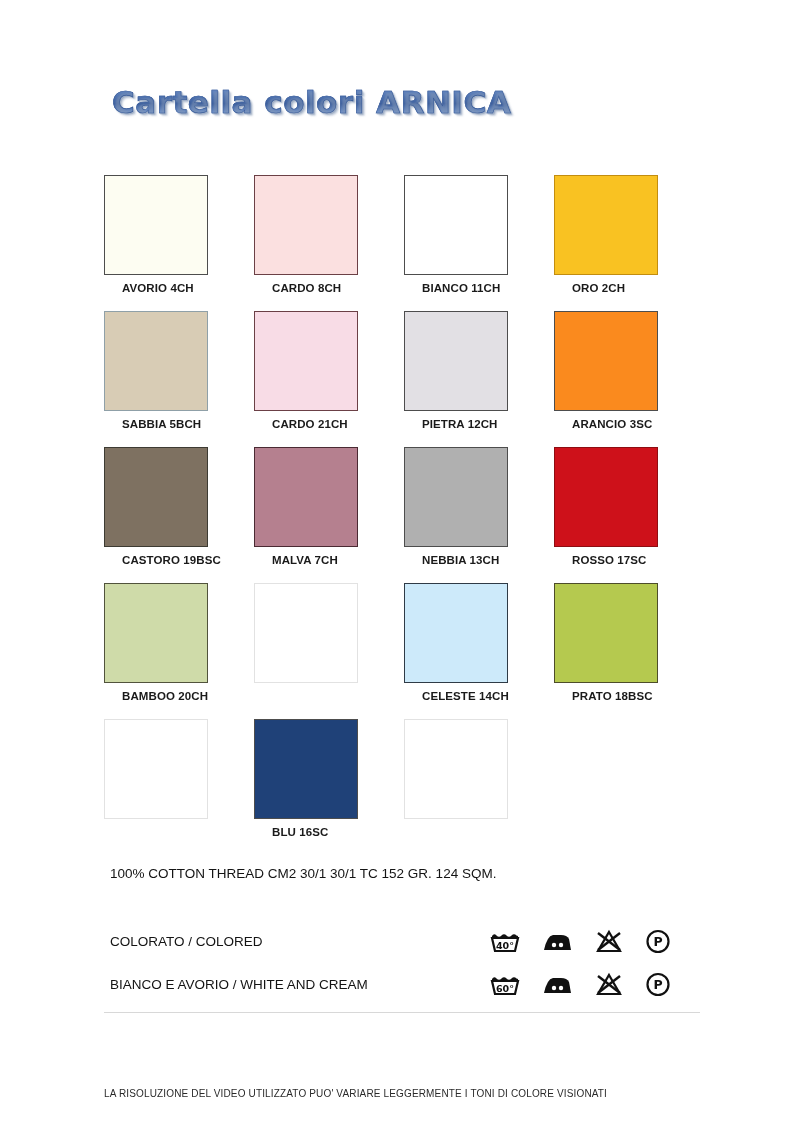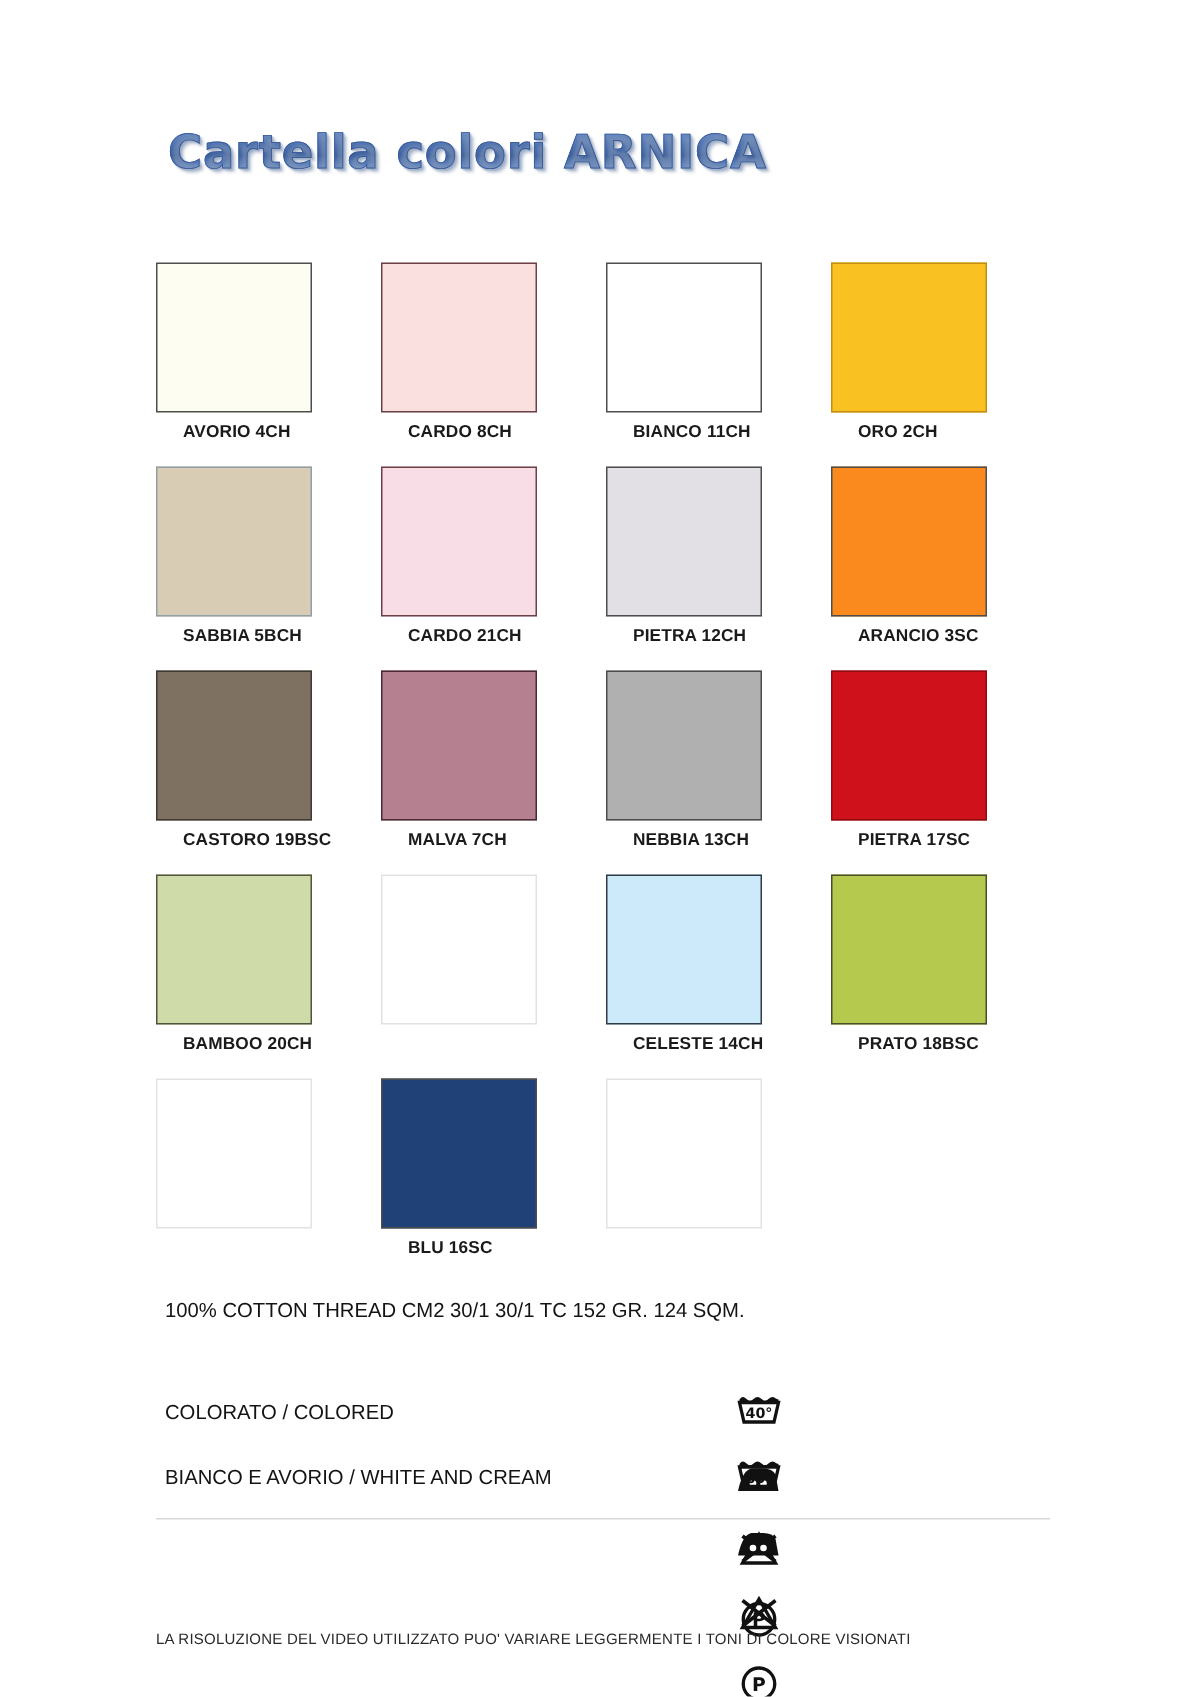--- a/index.html
+++ b/index.html
@@ -103,21 +103,20 @@
     white-space: nowrap;
   }
   .care-icons {
     position: absolute;
     left: 380px;
     top: 0;
     display: flex;
     align-items: center;
     gap: 22px;
     height: 31px;
-    flex-direction: column;
   }
   .care-icons svg { display: block; }
 
   
   #footer-note {
     position: absolute;
     left: 104px;
     top: 1088px;
     font-size: 10px;
     letter-spacing: 0.15px;
@@ -180,21 +179,21 @@
     <div class="swatch-cell">
       <div class="swatch-chip" style="background: rgb(181, 128, 143); border-color: rgb(74, 42, 51);"></div>
       <div class="swatch-label">MALVA 7CH</div>
     </div>
     <div class="swatch-cell">
       <div class="swatch-chip" style="background: rgb(176, 176, 176); border-color: rgb(77, 77, 77);"></div>
       <div class="swatch-label">NEBBIA 13CH</div>
     </div>
     <div class="swatch-cell">
       <div class="swatch-chip" style="background: rgb(206, 17, 26); border-color: rgb(142, 13, 18);"></div>
-      <div class="swatch-label">PIETRA 17SC</div>
+      <div class="swatch-label">ROSSO 17SC</div>
     </div>
     <div class="swatch-cell">
       <div class="swatch-chip" style="background: rgb(207, 219, 169); border-color: rgb(81, 83, 60);"></div>
       <div class="swatch-label">BAMBOO 20CH</div>
     </div>
     <div class="swatch-cell">
       <div class="swatch-chip empty"></div>
     </div>
     <div class="swatch-cell">
       <div class="swatch-chip" style="background: rgb(205, 234, 250); border-color: rgb(47, 59, 70);"></div>

